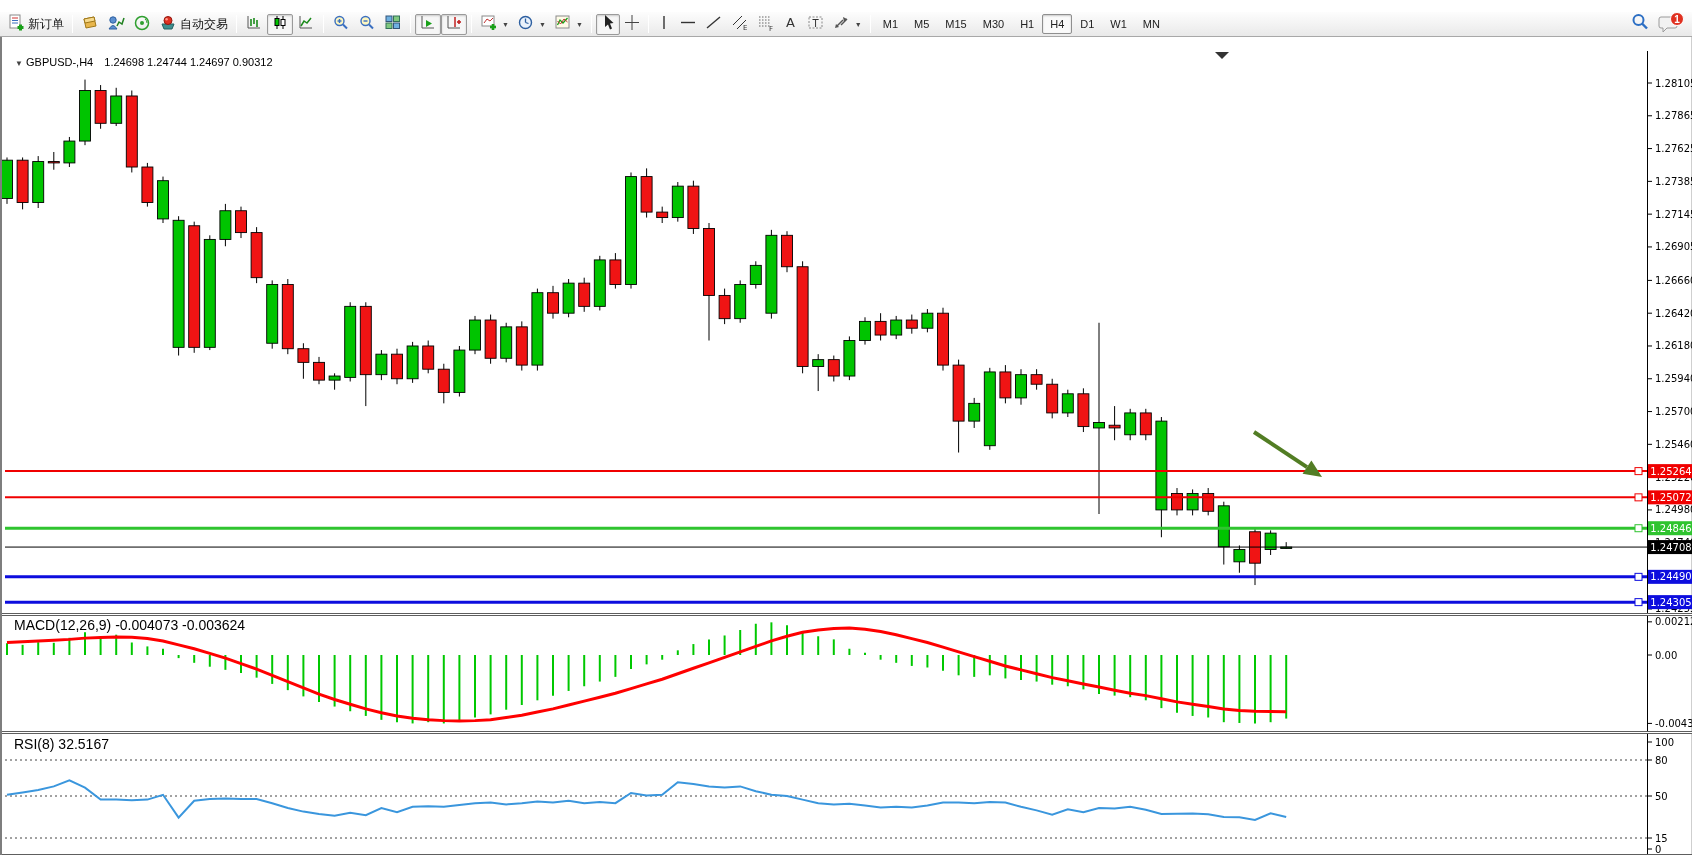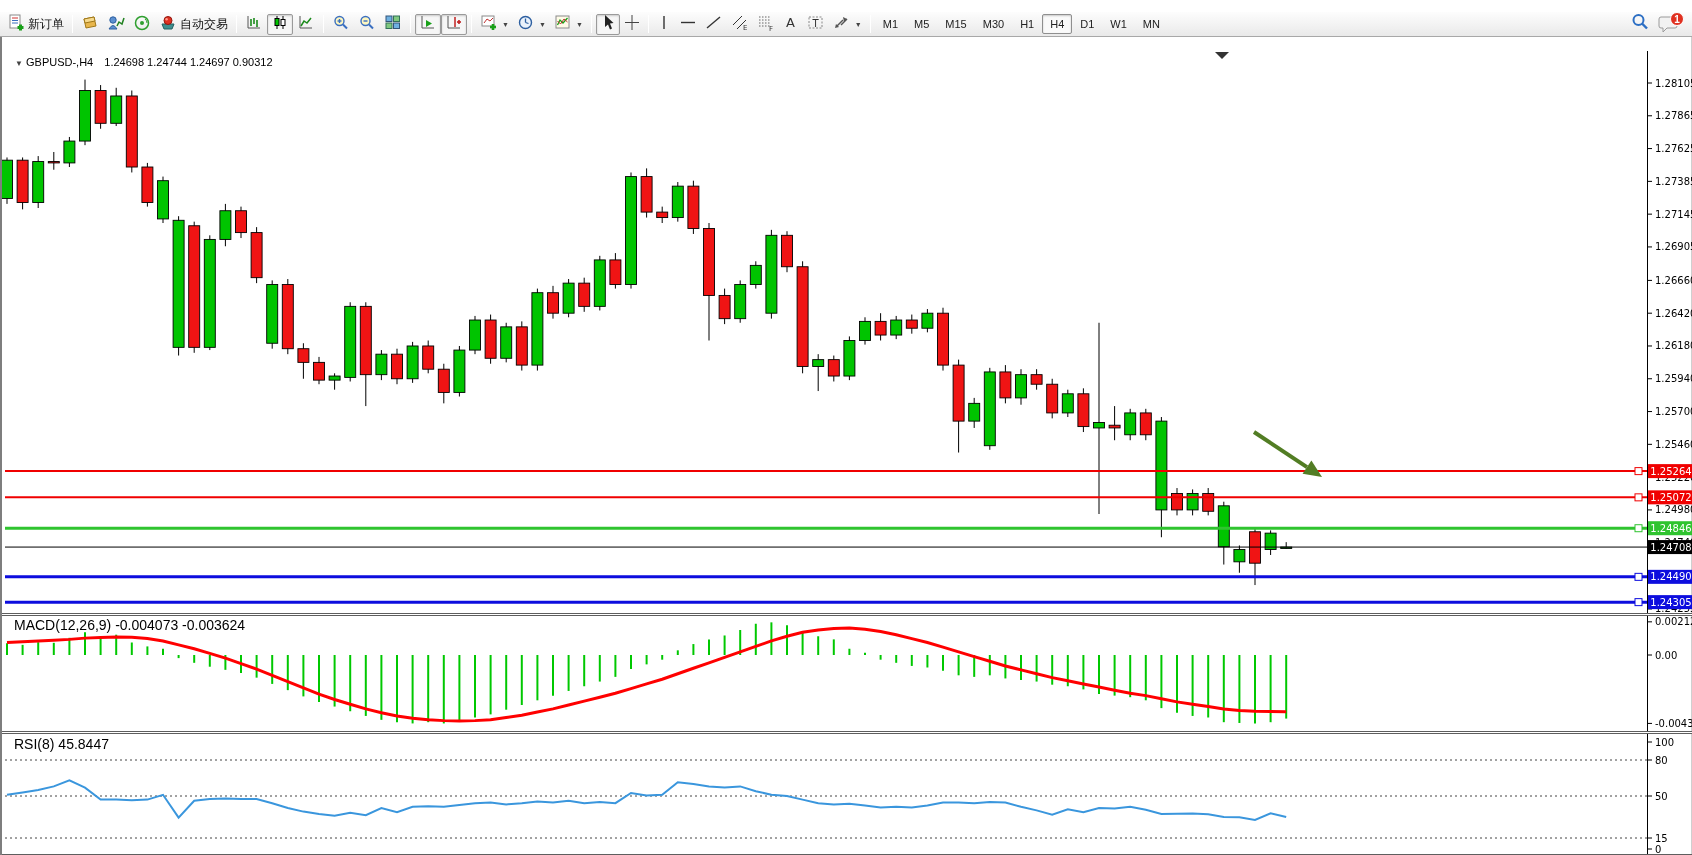--- a/index.html
+++ b/index.html
@@ -687,20 +687,20 @@
     <span class="sym">GBPUSD-,H4</span>
     <span>1.24698 1.24744 1.24697 0.90312</span>
   </div>
 
   <div class="overlay-label pane-label macd-label">
     <span>MACD(12,26,9)</span>
     <span>-0.004073 -0.003624</span>
   </div>
   <div class="overlay-label pane-label rsi-label">
     <span>RSI(8)</span>
-    <span>45.8447</span>
+    <span>32.5167</span>
   </div>
 
   <div class="sep-h sep-main"></div>
   <div class="sep-h sep-macd"></div>
   <div class="sep-rsi"></div>
 
 </div>
 
 </body></html>

